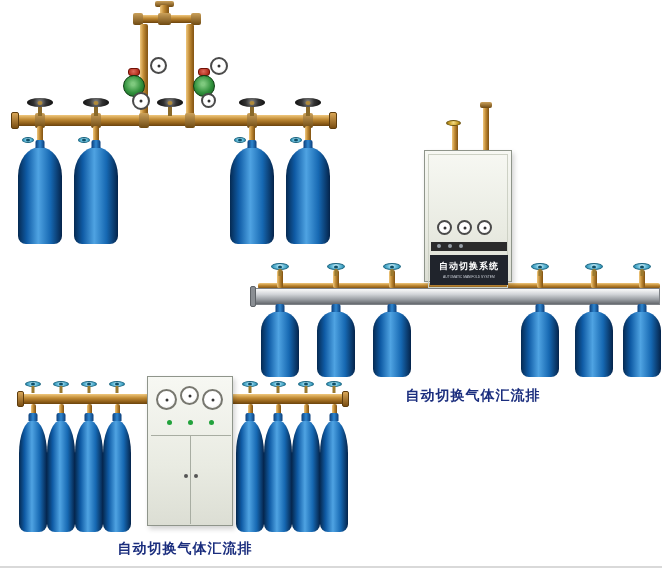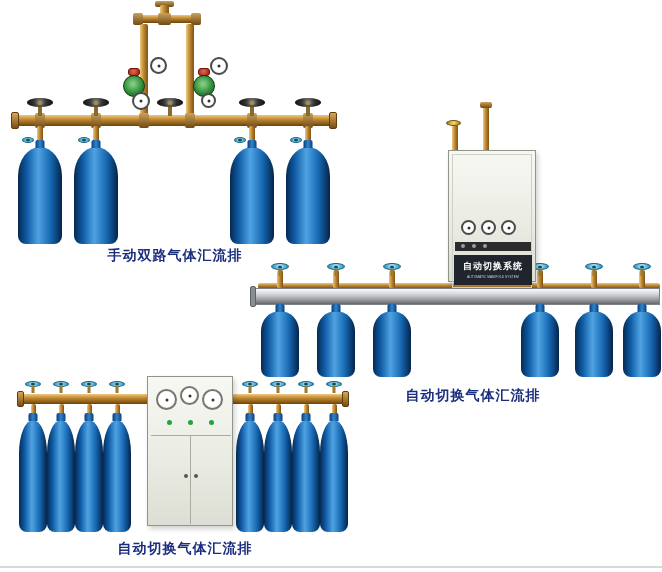--- a/index.html
+++ b/index.html
@@ -115,21 +115,20 @@
     <div class="abs handwheel-blue nostem" style="left:22px;top:137px;width:12px;height:6px"></div>
     <div class="abs handwheel-blue nostem" style="left:78px;top:137px;width:12px;height:6px"></div>
     <div class="abs handwheel-blue nostem" style="left:234px;top:137px;width:12px;height:6px"></div>
     <div class="abs handwheel-blue nostem" style="left:290px;top:137px;width:12px;height:6px"></div>
 
     <div class="abs cylinder" style="left:18px;top:147px;width:44px;height:97px"></div>
     <div class="abs cylinder" style="left:74px;top:147px;width:44px;height:97px"></div>
     <div class="abs cylinder" style="left:230px;top:147px;width:44px;height:97px"></div>
     <div class="abs cylinder" style="left:286px;top:147px;width:44px;height:97px"></div>
 
-    <div class="abs caption" style="left:75px;top:247px;width:200px">手动双路气体汇流排</div>
   </div>
 
   <div class="abs" style="left:0;top:0;width:662px;height:572px">
     <div class="abs pipe-h" style="left:258px;top:283px;width:402px;height:6px"></div>
 
     <div class="abs pipe-v" style="left:277px;top:270px;width:6px;height:18px"></div>
     <div class="abs pipe-v" style="left:333px;top:270px;width:6px;height:18px"></div>
     <div class="abs pipe-v" style="left:389px;top:270px;width:6px;height:18px"></div>
     <div class="abs pipe-v" style="left:537px;top:270px;width:6px;height:18px"></div>
     <div class="abs pipe-v" style="left:591px;top:270px;width:6px;height:18px"></div>
@@ -143,21 +142,21 @@
     <div class="abs handwheel-blue" style="left:633px;top:263px;width:18px;height:7px"></div>
 
     <div class="abs rail" style="left:254px;top:288px;width:406px;height:17px"></div>
     <div class="abs rail-cap" style="left:250px;top:286px;width:6px;height:21px"></div>
 
     <div class="abs pipe-v" style="left:452px;top:124px;width:6px;height:28px"></div>
     <div class="abs knob-yellow" style="left:446px;top:120px;width:15px;height:6px"></div>
     <div class="abs pipe-v" style="left:483px;top:106px;width:6px;height:46px"></div>
     <div class="abs fitting" style="left:480px;top:102px;width:12px;height:6px"></div>
 
-    <div class="abs cabinet" style="left:448px;top:150px;width:88px;height:132px">
+    <div class="abs cabinet" style="left:424px;top:150px;width:88px;height:132px">
       <div class="abs inner" style="left:3px;top:3px;width:80px;height:134px"></div>
       <div class="abs gauge" style="left:12px;top:69px;width:15px;height:15px"></div>
       <div class="abs gauge" style="left:32px;top:69px;width:15px;height:15px"></div>
       <div class="abs gauge" style="left:52px;top:69px;width:15px;height:15px"></div>
       <div class="abs dark-strip" style="left:6px;top:91px;width:76px;height:9px">
         <div class="abs indicator" style="left:6px;top:2px;width:4px;height:4px;background:#98a0a8"></div>
         <div class="abs indicator" style="left:17px;top:2px;width:4px;height:4px;background:#98a0a8"></div>
         <div class="abs indicator" style="left:28px;top:2px;width:4px;height:4px;background:#98a0a8"></div>
       </div>
       <div class="abs label-panel" style="left:5px;top:104px;width:78px;height:30px">

